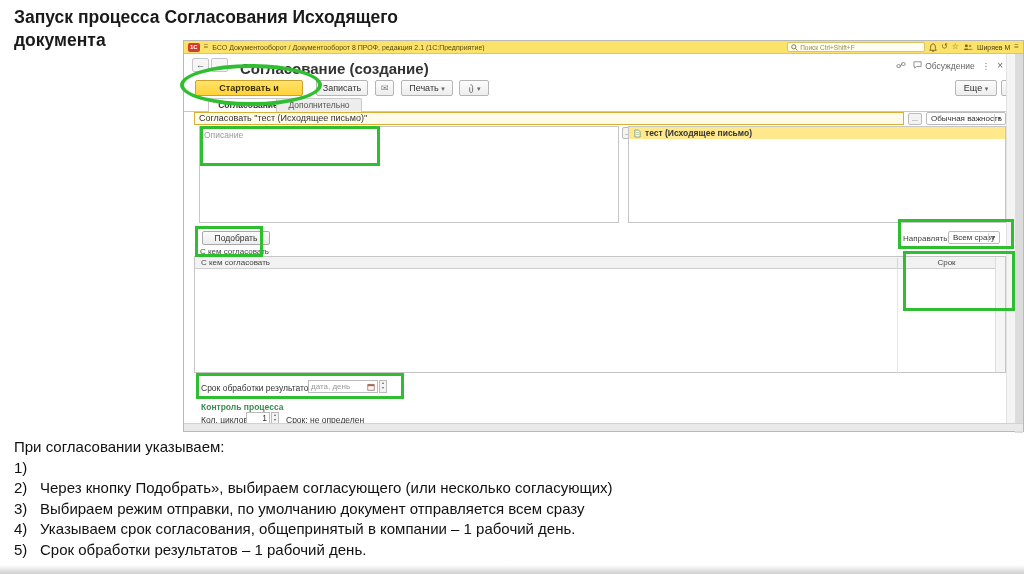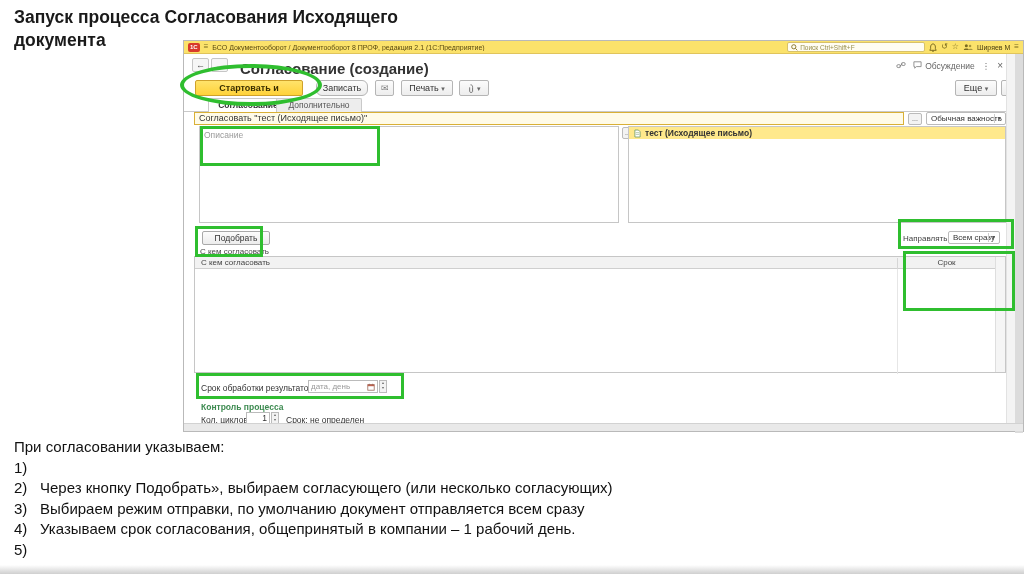--- a/index.html
+++ b/index.html
@@ -174,21 +174,21 @@
             </svg>
           <span>Обсуждение</span>
         </span>
         <span>⋮</span>
         <span style="font-size:10px;">×</span>
       </div>
     </div>
 
     <div class="toolbar">
       <div class="btn btn-start" style="left:11px; top:4px; width:108px;">Стартовать и закрыть</div>
-      <div class="btn" style="left:132px; top:4px; width:52px;border-radius:6px;">Записать</div>
+      <div class="btn" style="left:132px; top:4px; width:52px;">Записать</div>
       <div class="btn" style="left:191px; top:4px; width:19px; color:#777;"><span>✉</span></div>
       <div class="btn" style="left:217px; top:4px; width:52px;"><span>Печать</span> <span class="caret">▾</span></div>
       <div class="btn" style="left:275px; top:4px; width:30px;">
         <svg width="7" height="10" viewBox="0 0 8 12" style="display:inline-block; vertical-align:middle;">
             <path d="M4 1 C6 1 6.5 2 6.5 4 L6.5 9 C6.5 10.5 3 10.5 3 9 L3 4" fill="none" stroke="#777" stroke-width="1.2"></path>
           </svg>
         <span class="caret">▾</span>
       </div>
       <div class="btn" style="left:771px; top:4px; width:42px;"><span>Еще</span> <span class="caret">▾</span></div>
       <div class="btn" style="left:817px; top:4px; width:16px; padding:0;">?</div>
@@ -288,17 +288,18 @@
     <div class="note-row">
       <span class="note-num">3)</span>
       <span>Выбираем режим отправки, по умолчанию документ отправляется всем сразу</span>
     </div>
     <div class="note-row">
       <span class="note-num">4)</span>
       <span>Указываем срок согласования, общепринятый в компании – 1 рабочий день.</span>
     </div>
     <div class="note-row">
       <span class="note-num">5)</span>
+      <span>Срок обработки результатов – 1 рабочий день.</span>
     </div>
   </div>
 
   <div class="bottom-band"></div>
 </div>
 
 </body></html>

